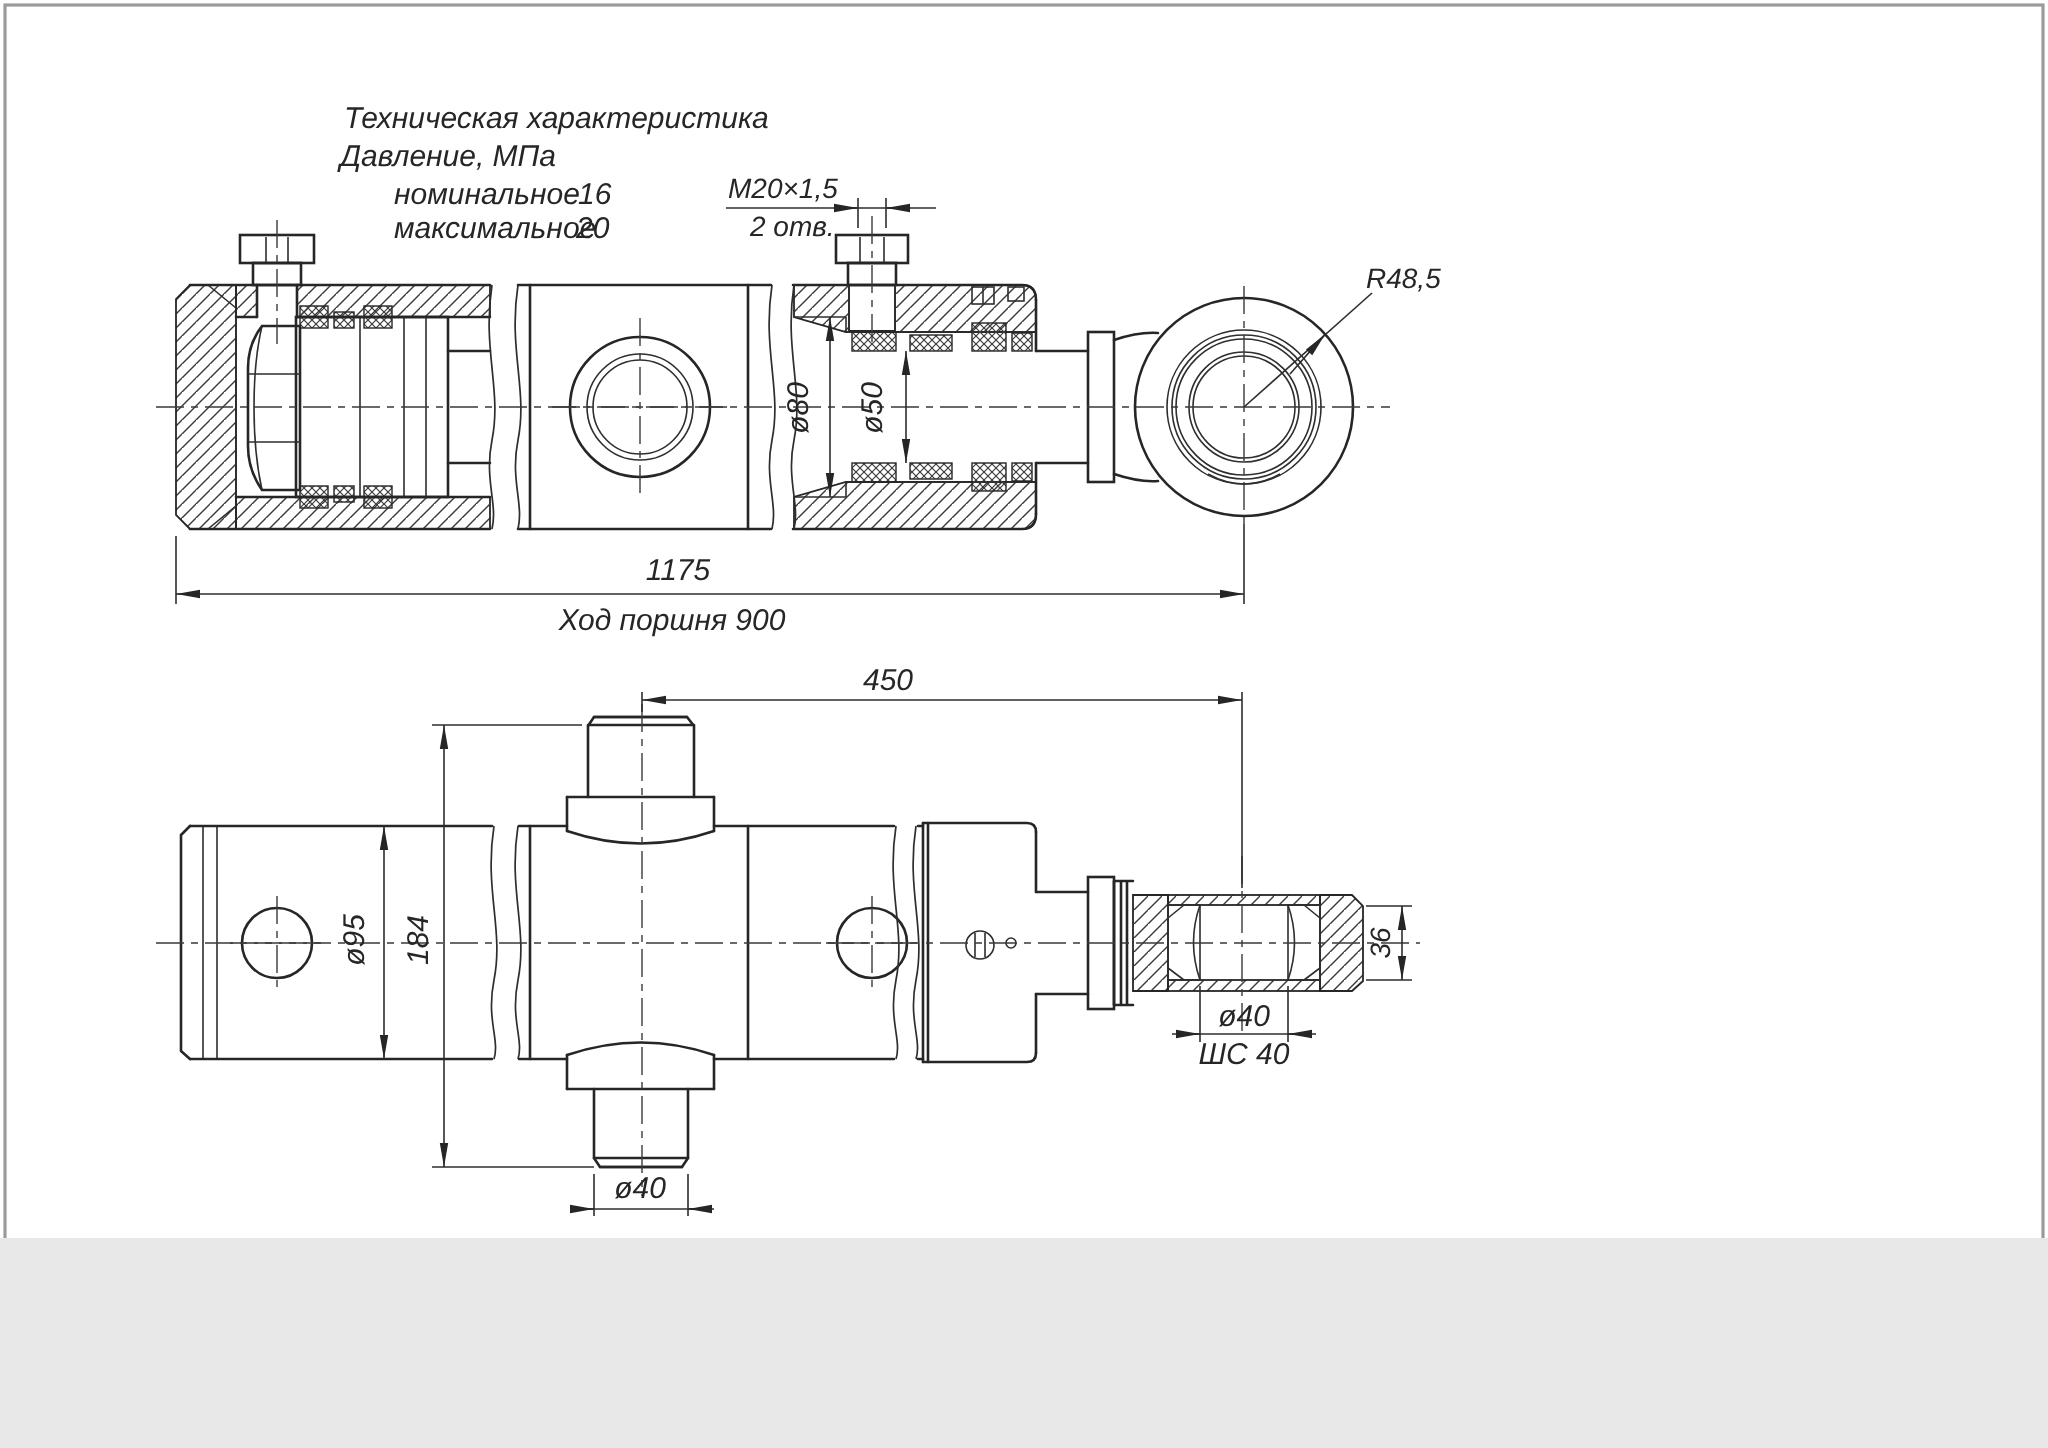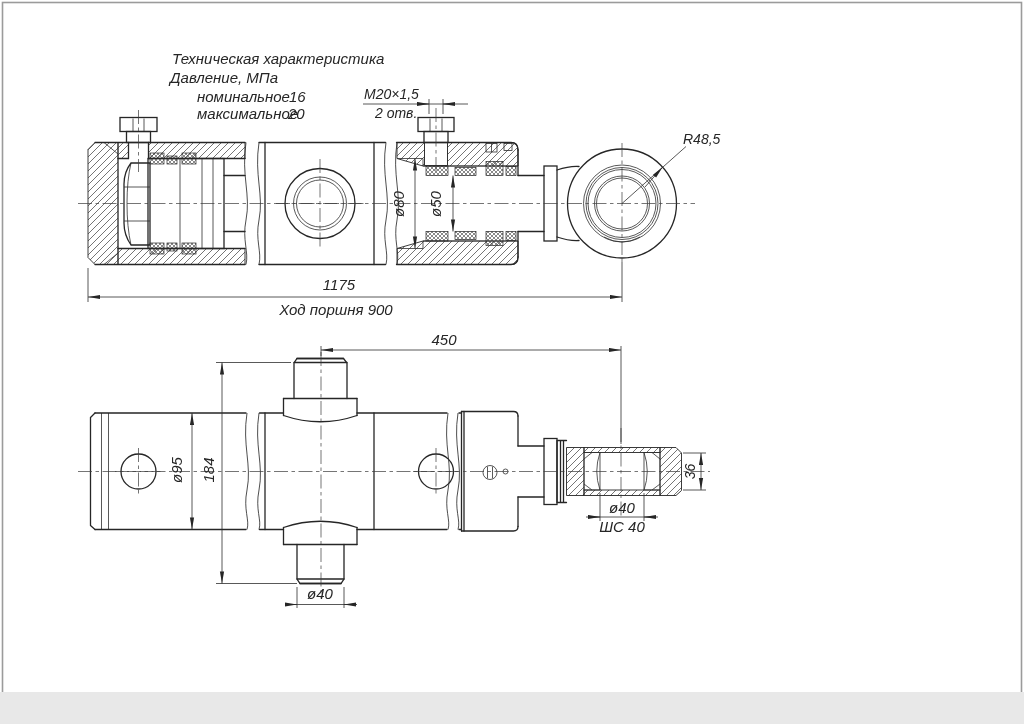--- a/index.html
+++ b/index.html
@@ -1,17 +1,17 @@
 <!DOCTYPE html>
 <html><head>
 <meta charset="utf-8">
 <style>
   html,body{margin:0;padding:0;background:#e8e8e8;}
   .page{
-    width:1024px;height:692px;background:#ffffff;position:relative;
+    width:1024px;height:619px;background:#ffffff;position:relative;
     font-family:"Liberation Sans",sans-serif;overflow:hidden;
   }
   svg{display:block;}
   text{
     font-family:"Liberation Sans","DejaVu Sans",sans-serif;
     font-style:italic;
     fill:#262626;
   }
   .t15{font-size:15px;}
   .t14{font-size:14px;}

